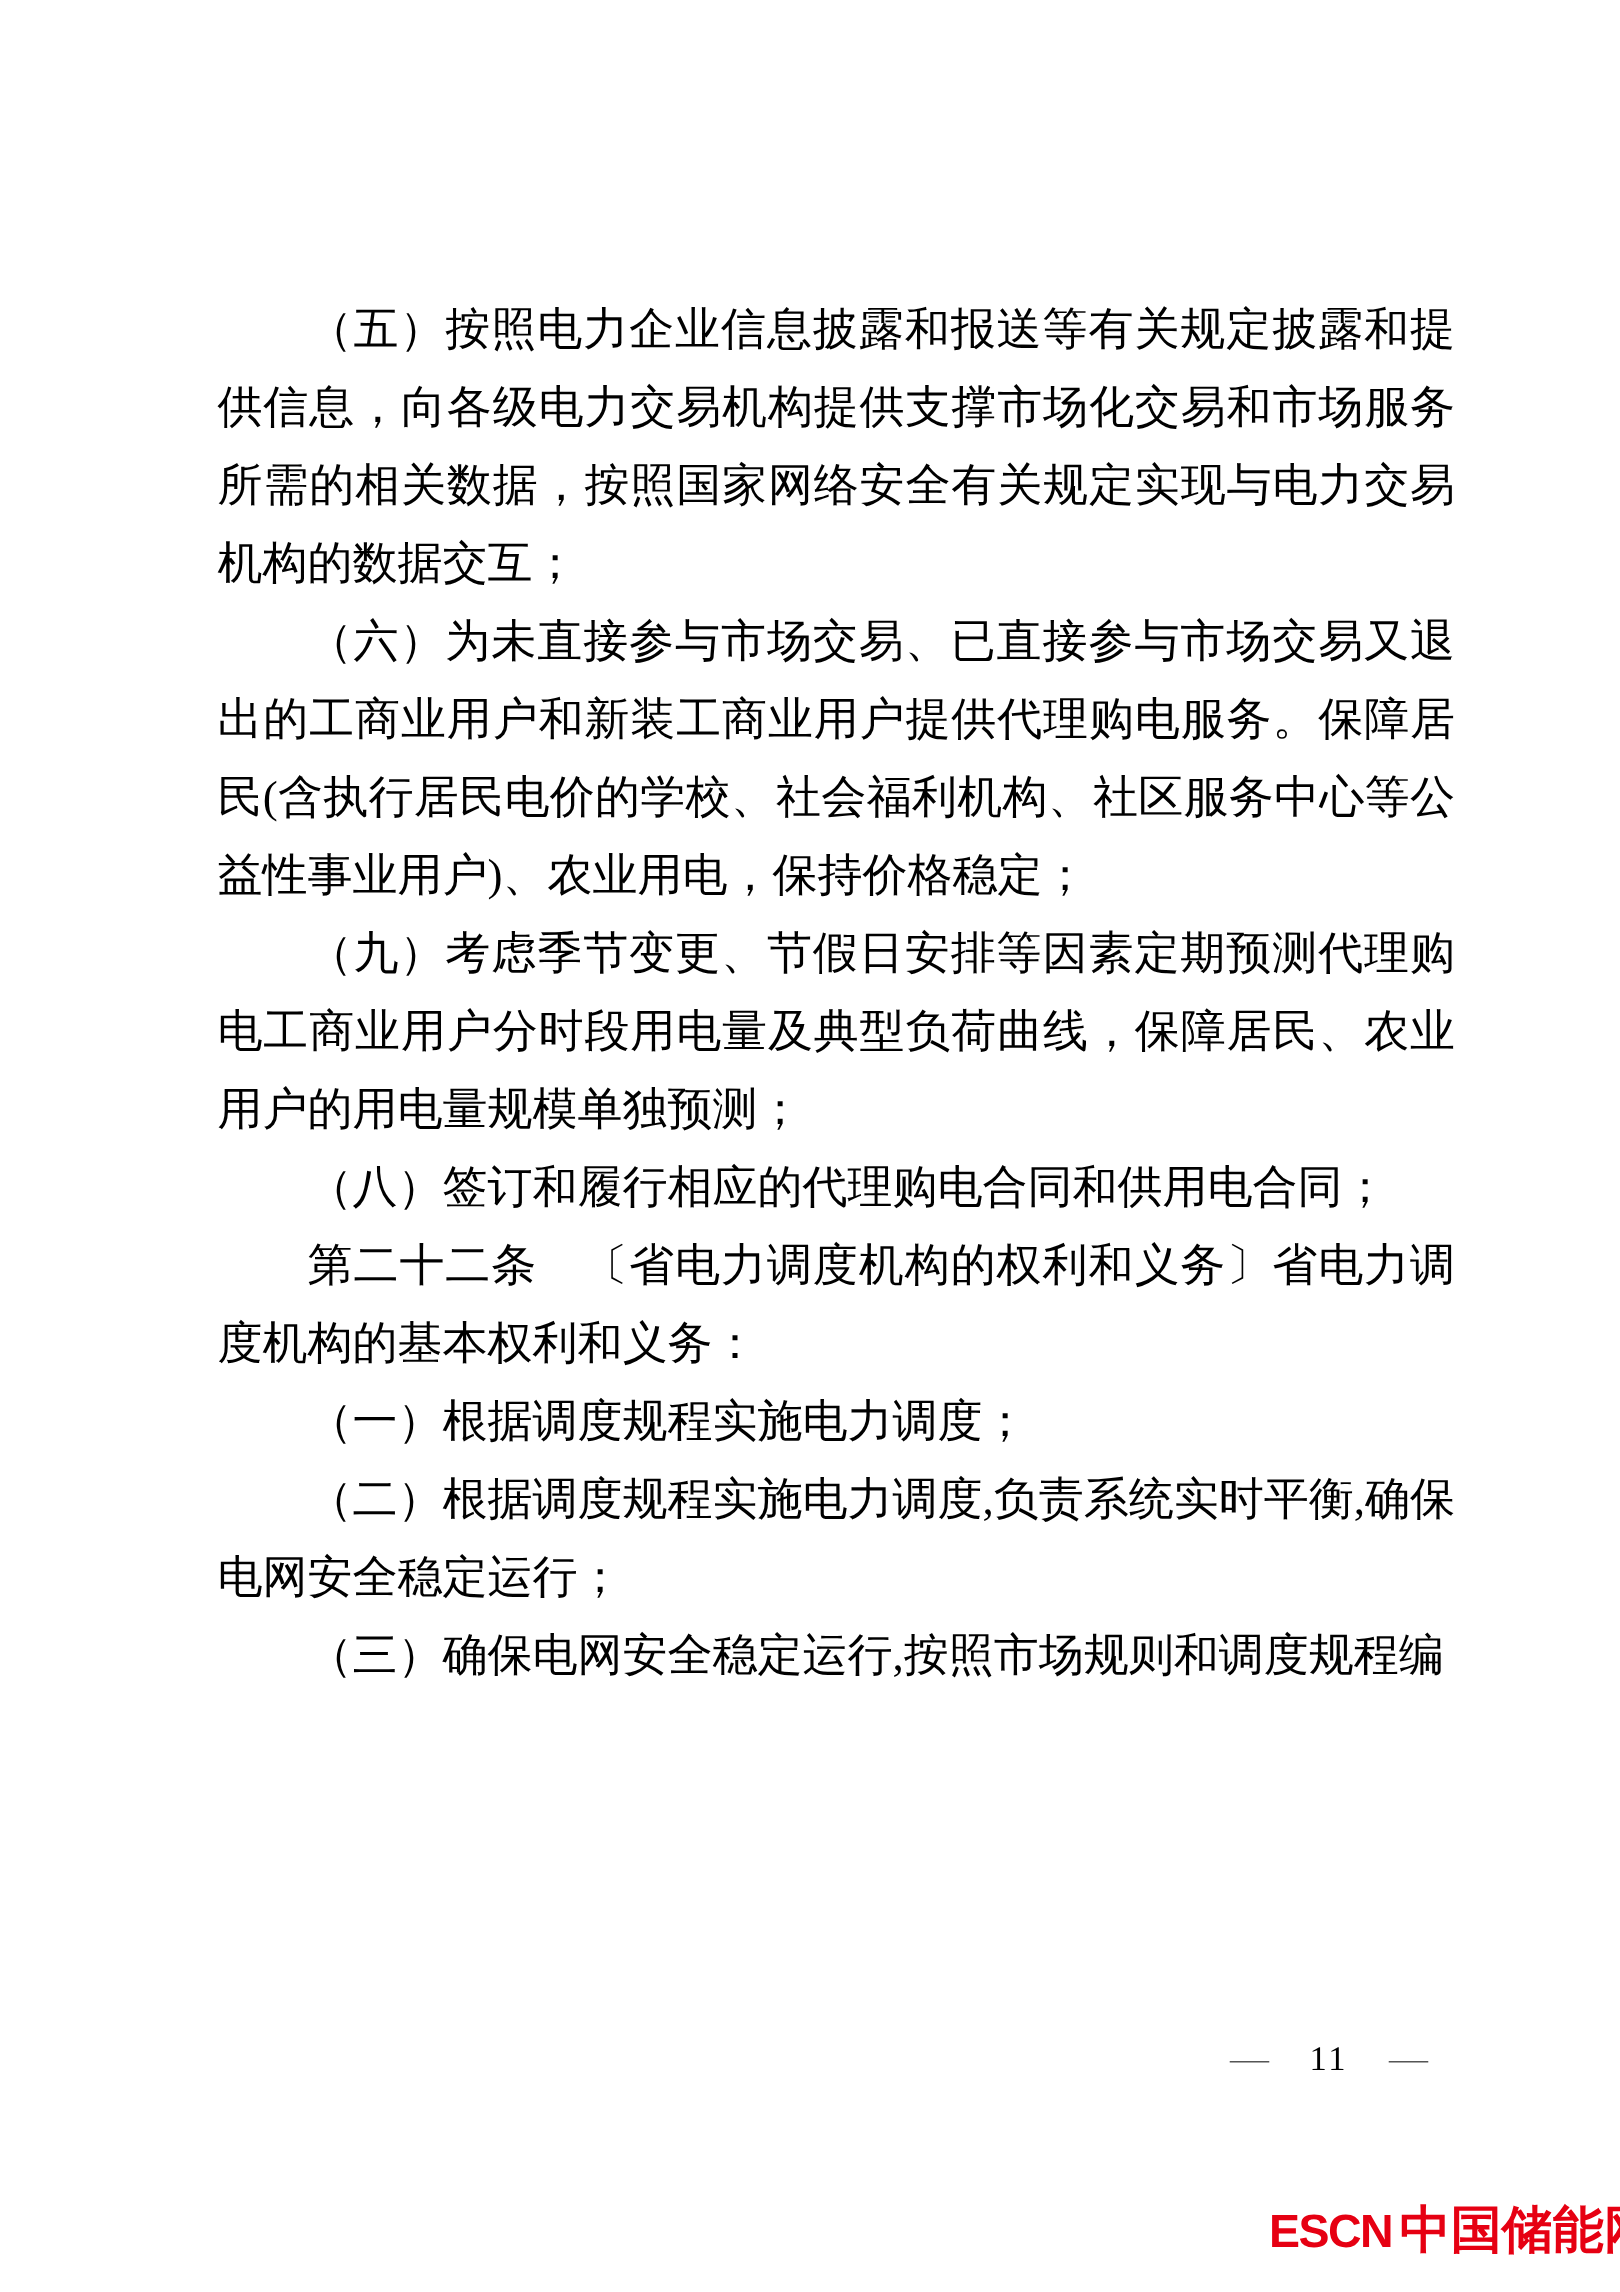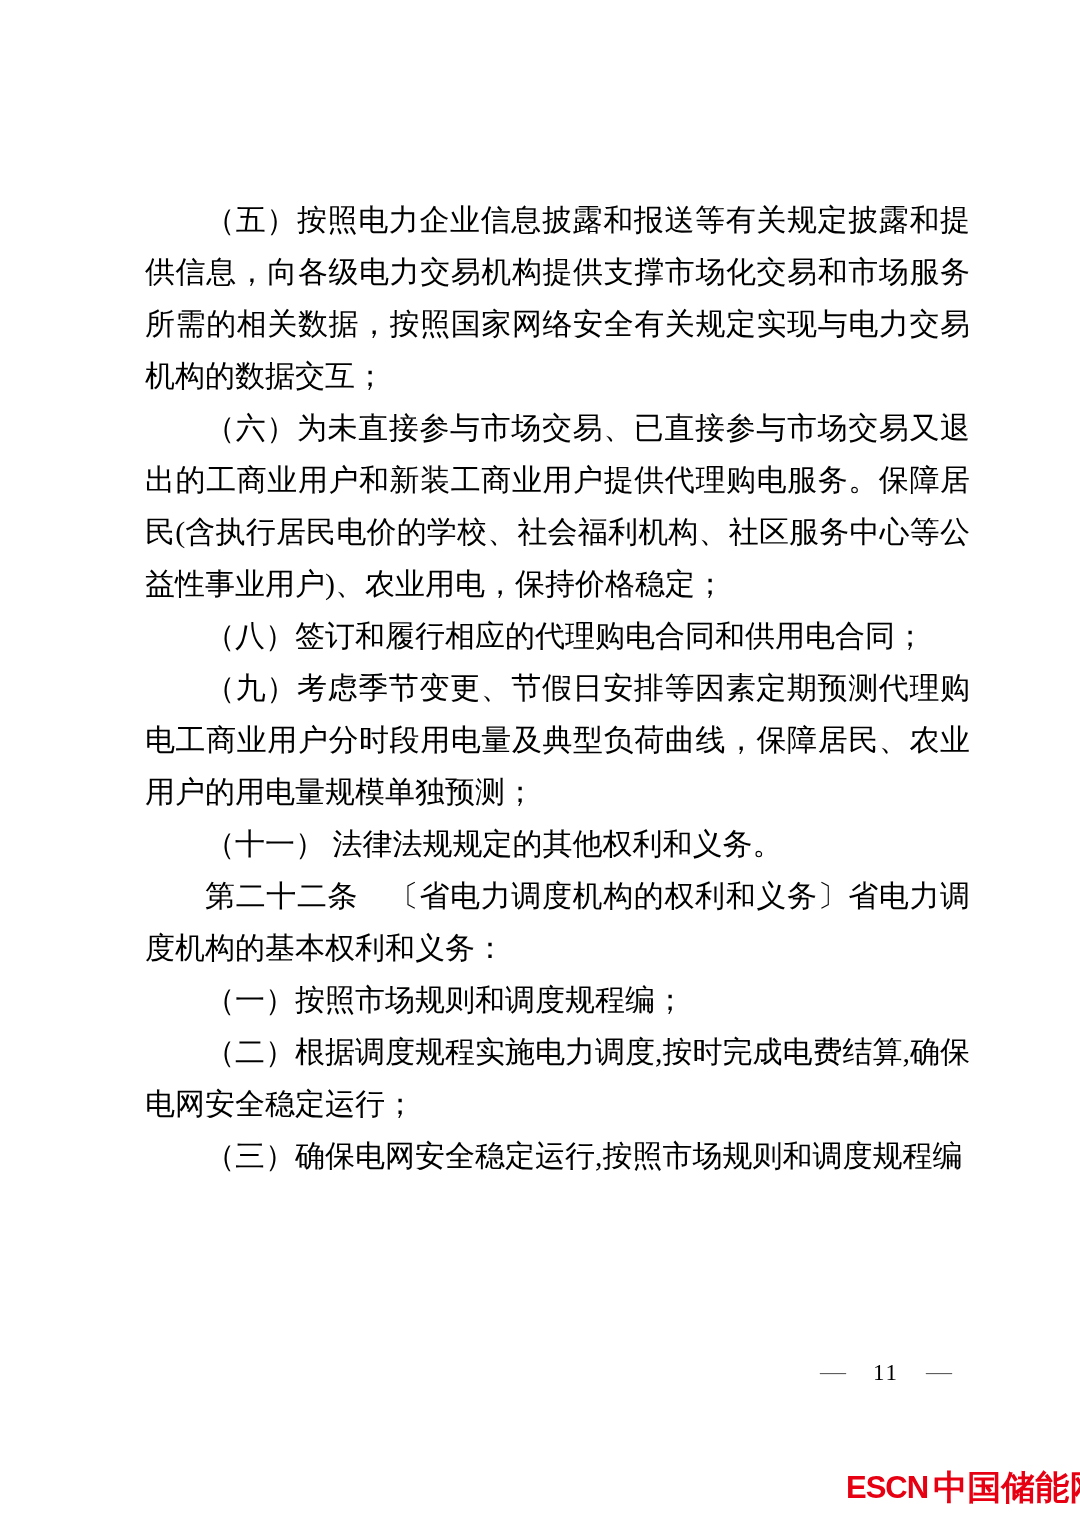--- a/index.html
+++ b/index.html
@@ -75,26 +75,25 @@
   }
 </style>
 </head>
 <body>
 
 <div class="page" style="background: rgb(255, 255, 255);">
 
   <div class="content" style="color: rgb(0, 0, 0);">
       <p class="para"><span class="seg">（五）按照电力企业信息披露和报送等有关规定披露和提供信息，向各级电力交易机构提供支撑市场化交易和市场服务所需的相关数据，按照国家网络安全有关规定实现与电力交易机构的数据交互；</span></p>
       <p class="para"><span class="seg">（六）为未直接参与市场交易、已直接参与市场交易又退出的工商业用户和新装工商业用户提供代理购电服务。保障居民(含执行居民电价的学校、社会福利机构、社区服务中心等公益性事业用户)、农业用电，保持价格稳定；</span></p>
+      <p class="para"><span class="seg">（九）考虑季节变更、节假日安排等因素定期预测代理购电工商业用户分时段用电量及典型负荷曲线，保障居民、农业用户的用电量规模单独预测；</span></p>
       <p class="para"><span class="seg">（八）签订和履行相应的代理购电合同和供用电合同；</span></p>
-      <p class="para"><span class="seg">（九）考虑季节变更、节假日安排等因素定期预测代理购电工商业用户分时段用电量及典型负荷曲线，保障居民、农业用户的用电量规模单独预测；</span></p>
-      <p class="para"><span class="seg">（十一） 法律法规规定的其他权利和义务。</span></p>
       <p class="para"><span class="seg-bold">第二十二条</span><span class="seg">　〔省电力调度机构的权利和义务〕省电力调度机构的基本权利和义务：</span></p>
-      <p class="para"><span class="seg">（一）按照市场规则和调度规程编；</span></p>
-      <p class="para"><span class="seg">（二）根据调度规程实施电力调度,按时完成电费结算,确保电网安全稳定运行；</span></p>
+      <p class="para"><span class="seg">（一）根据调度规程实施电力调度；</span></p>
+      <p class="para"><span class="seg">（二）根据调度规程实施电力调度,负责系统实时平衡,确保电网安全稳定运行；</span></p>
       <p class="para"><span class="seg">（三）确保电网安全稳定运行,按照市场规则和调度规程编</span></p>
     </div>
 
   <div class="footer">
     <span class="dash">—</span>
     <span class="num">11</span>
     <span class="dash">—</span>
   </div>
 
   <div class="logo" style="color: rgb(230, 0, 18);">

